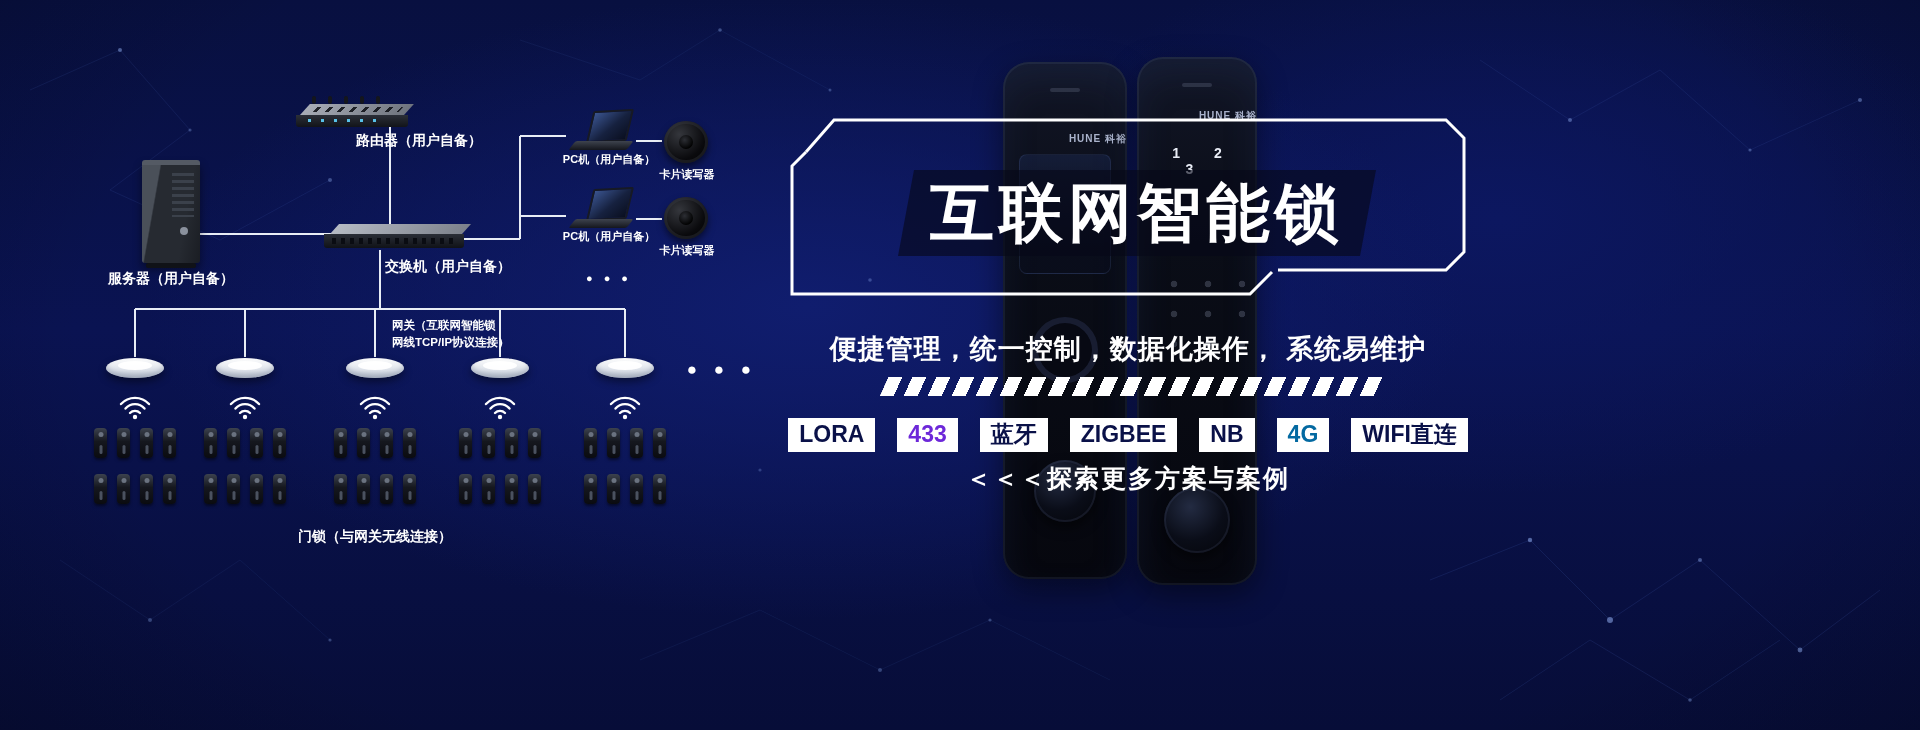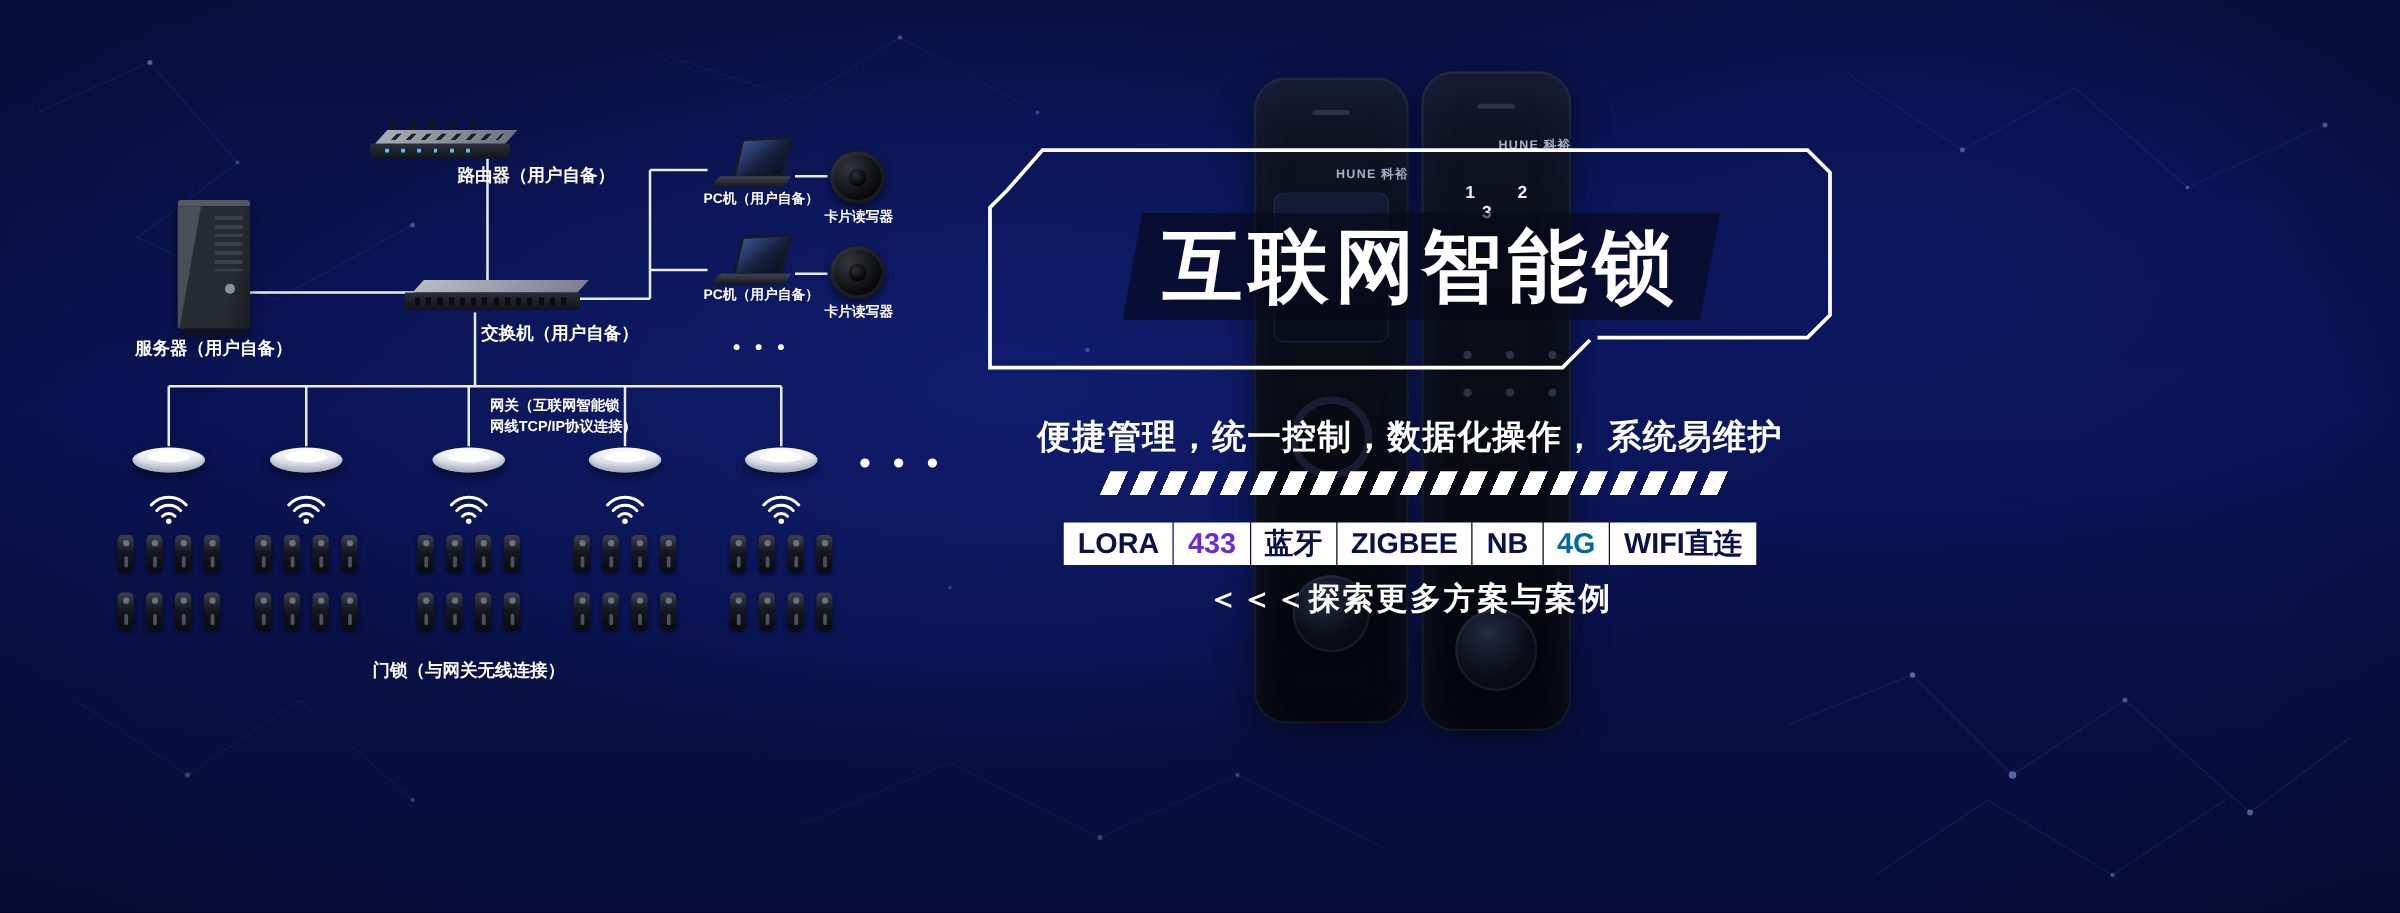--- a/index.html
+++ b/index.html
@@ -118,21 +118,21 @@
     background:rgba(6,8,24,.62);
     clip-path:polygon(16px 0%,100% 0%,calc(100% - 16px) 100%,0% 100%);
     display:flex;align-items:center;justify-content:center;}
   .title-plate h1{margin:0;color:#ffffff;font-size:64px;font-weight:700;letter-spacing:5px;line-height:1;}
   .subtitle{position:absolute;left:820px;top:331px;width:616px;text-align:center;
     color:#ffffff;font-size:27px;font-weight:600;letter-spacing:1px;}
   .stripes{position:absolute;left:884px;top:377px;width:497px;height:19px;
     transform:skewX(-24deg);
     background:repeating-linear-gradient(90deg,#ffffff 0 14px,transparent 14px 24px);}
   .tags{position:absolute;left:822px;top:418px;width:612px;display:flex;justify-content:center;
-    align-items:center;gap:1px;}
+    align-items:center;gap:22px;}
   .tag{background:#ffffff;padding:2px 11px;font-size:23px;font-weight:700;line-height:1.3;white-space:nowrap;}
   .cta{position:absolute;left:822px;top:462px;width:612px;text-align:center;cursor:pointer;
     color:#ffffff;font-size:25px;font-weight:600;letter-spacing:2px;}
 </style>
 </head>
 <body>
 
 <div class="stage">
 
   <svg class="layer" width="1920" height="730" viewBox="0 0 1920 730">
@@ -193,21 +193,21 @@
       <div class="ants">
         <span></span>
           <span></span>
           <span></span>
           <span></span>
           <span></span>
       </div>
       <div class="top"></div>
       <div class="front"></div>
     </div>
-    <div class="dlabel" style="left:364px;top:132px;width:130px;font-size:14px;">路由器（用户自备）</div>
+    <div class="dlabel" style="left:354px;top:132px;width:130px;font-size:14px;">路由器（用户自备）</div>
 
     <div class="switch">
       <div class="top"></div>
       <div class="front"></div>
     </div>
     <div class="dlabel" style="left:378px;top:258px;width:140px;font-size:14px;">交换机（用户自备）</div>
 
     <div class="laptop" style="left:570px;top:110px;">
       <div class="scr"></div>
         <div class="base"></div>

